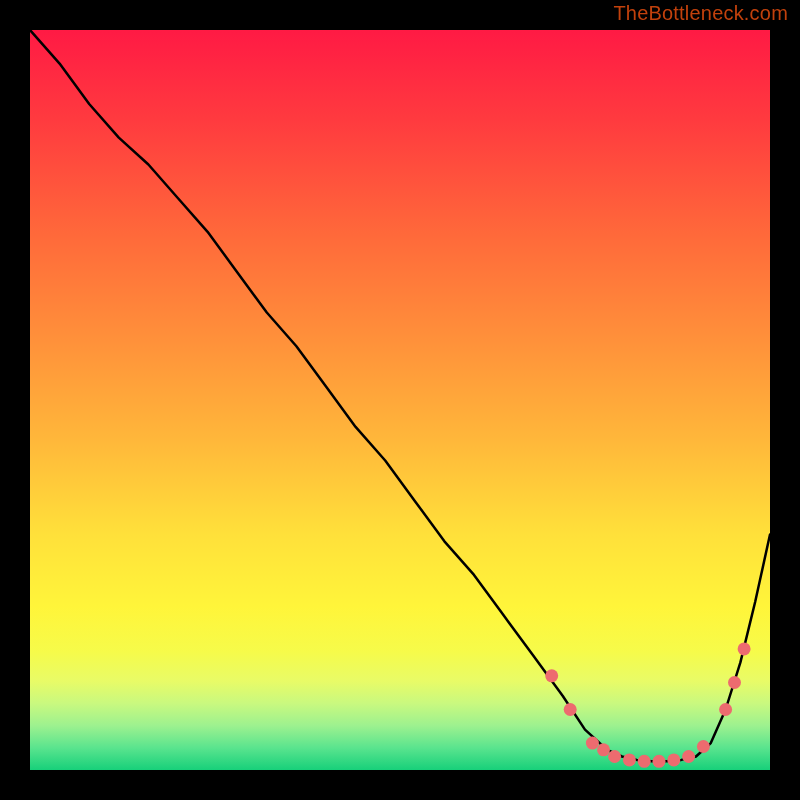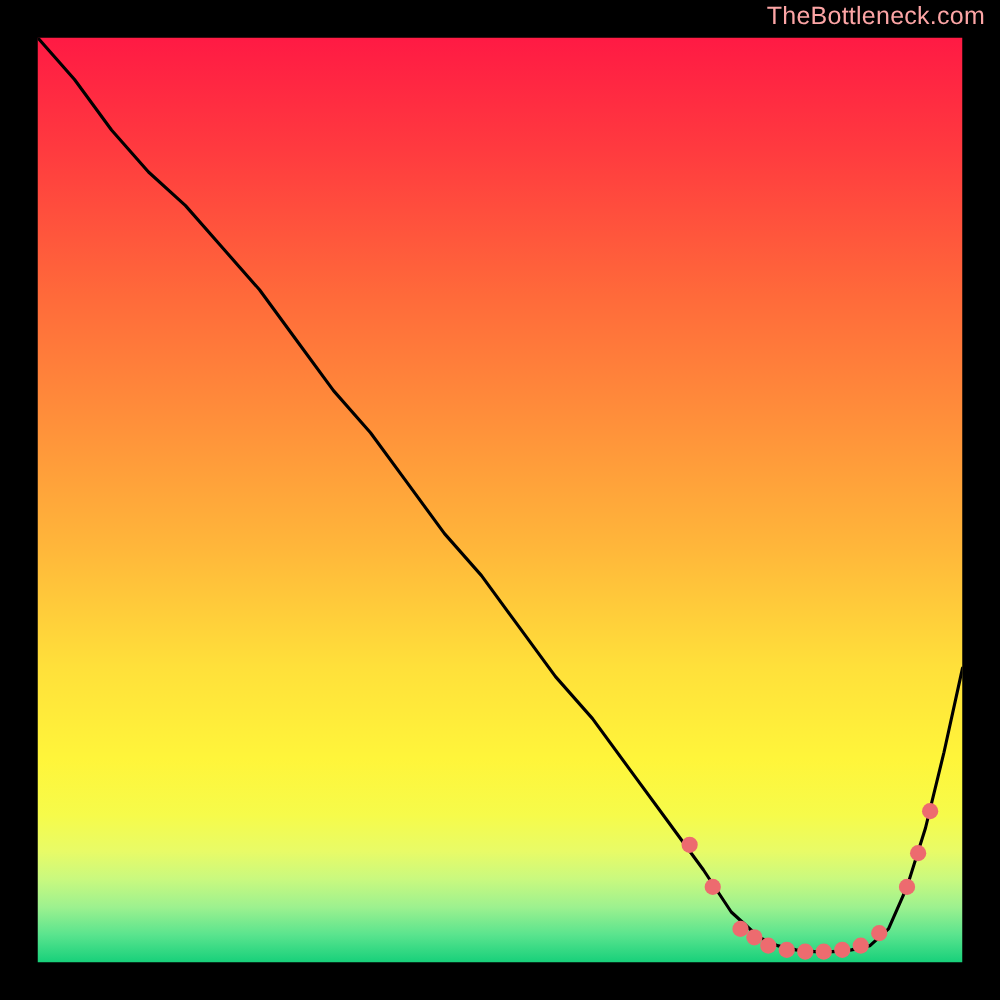--- a/index.html
+++ b/index.html
@@ -1,17 +1,17 @@
 <!DOCTYPE html>
 <html><head>
 <meta charset="utf-8">
 <style>
 html,body{margin:0;padding:0;width:800px;height:800px;background:#000;overflow:hidden}
 .frame{position:relative;width:800px;height:800px;background:#000}
-.watermark{position:absolute;top:2px;right:12px;font:20px Arial,Helvetica,sans-serif;color:#fca5a5;letter-spacing:0.2px;z-index:5}
+.watermark{position:absolute;top:2px;right:12px;font:20px Arial,Helvetica,sans-serif;color:#c2410c;letter-spacing:0.2px;z-index:5}
 .plot{position:absolute;left:30px;top:30px;width:740px;height:740px}
 svg{display:block}
 </style>
 </head>
 <body>
 <div class="frame">
   <div class="watermark">TheBottleneck.com</div>
   <div class="plot">
     <svg width="740" height="740" viewBox="0 0 740 740" xmlns="http://www.w3.org/2000/svg">
       <defs>

